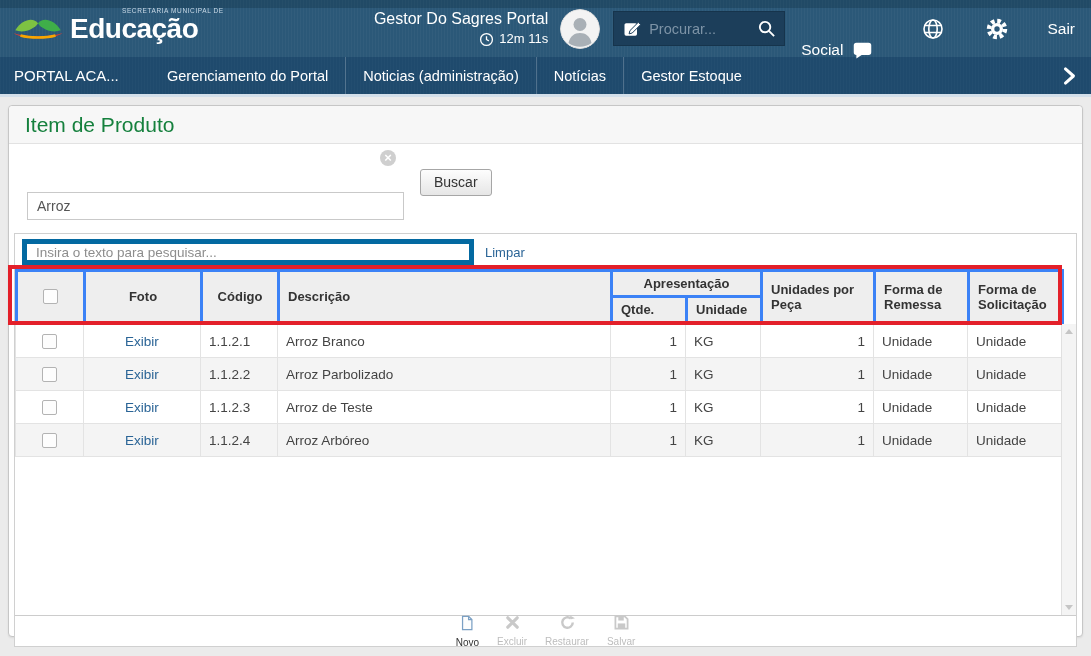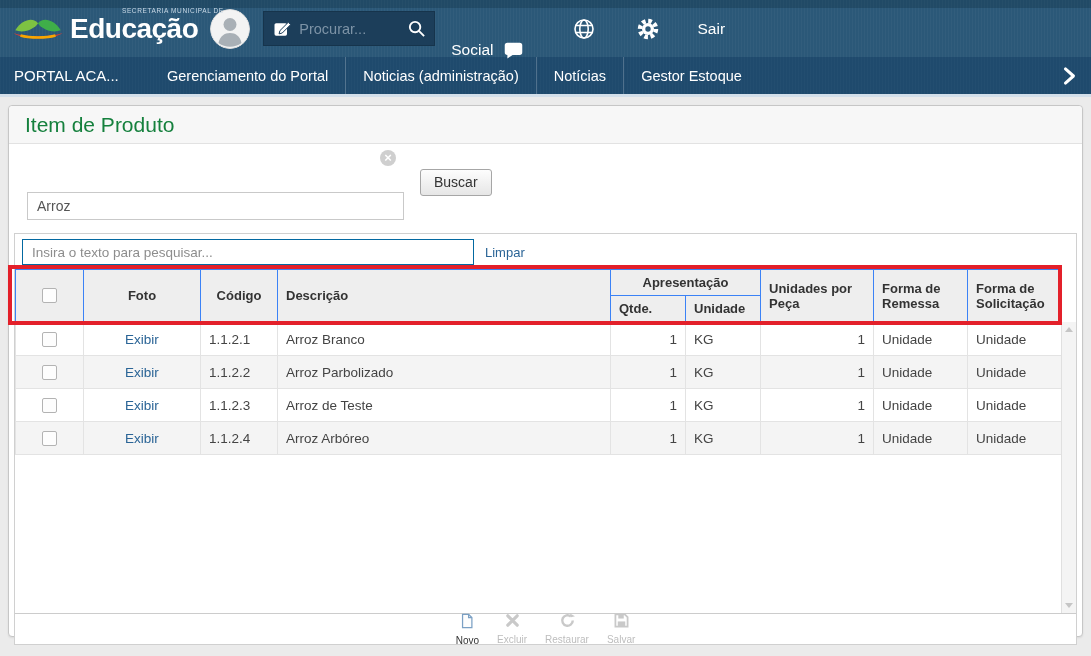--- a/index.html
+++ b/index.html
@@ -92,37 +92,37 @@
   .buscar-btn {
     margin-left:16px; height:27px; padding:0 13px; font-size:14px; color:#333;
     background:linear-gradient(#fdfdfd,#e6e6e6); border:1px solid #a6a6a6; border-radius:3px;
     font-family:inherit; cursor:pointer;
   }
 
   
   .grid { margin:13px 5px 0 5px; border:1px solid #d0d0d0; }
   .filter-row { display:flex; align-items:center; padding:5px 0 4px 7px; }
   .filter-row input {
-    width:452px; height:26px; border:1px solid #0369a1; padding:0 9px;
+    width:452px; height:26px; border:5px solid #0369a1; padding:0 9px;
     font-size:13.5px; color:#555; font-family:inherit; outline:none;
   }
   .filter-row input::placeholder { color:#8d8d8d; }
   .limpar { margin-left:11px; color:#2a6496; font-size:13px; text-decoration:none; cursor:pointer; }
 
   .table-area { position:relative; }
   .red-box {
     position:absolute; left:-7px; top:-4px; width:1054px; height:60px;
     border:4px solid #e3202a; z-index:6; pointer-events:none;
   }
   table { border-collapse:collapse; table-layout:fixed; width:1046px; }
   col.c-check{width:68px} col.c-foto{width:117px} col.c-cod{width:77px} col.c-desc{width:333px}
   col.c-qtde{width:75px} col.c-uni{width:75px} col.c-upp{width:113px} col.c-fr{width:94px} col.c-fs{width:94px}
 
   thead th {
-    background:#eeeeee; border:1px solid #3b82f6; color:#333;
+    background:#eeeeee; border:3px solid #3b82f6; color:#333;
     font-size:13px; font-weight:bold; height:26px; padding:0 8px; text-align:left;
   }
   thead th.cen { text-align:center; }
   .hdr-checkbox, .row-checkbox {
     width:15px; height:15px; margin:0 auto; border:1px solid #b3b3b3;
     background:#fdfdfd; border-radius:2px; cursor:pointer;
   }
 
   .grid-body { display:flex; height:291px; }
   .rows-wrap { width:1046px; background:#fff; }
@@ -163,20 +163,32 @@
         <path d="M4 25 C16 30 48 30 60 25 C50 33 14 33 4 25z" fill="#e63b2e"></path>
         <path d="M12 28 C22 31 42 31 52 28" stroke="#f7a600" stroke-width="3" fill="none"></path>
       </svg>
     </span>
     <span class="logo-text">
       <span class="logo-small">SECRETARIA MUNICIPAL DE</span>
       <span class="logo-name">Educação</span>
     </span>
   </div>
 
+  <div class="user-block">
+    <div class="user-name">Gestor Do Sagres Portal</div>
+    <div class="session">
+      <span class="hicon">
+        <svg viewBox="0 0 16 16" width="15" height="15" fill="none" stroke="#fff" stroke-width="1.4">
+          <circle cx="8" cy="8" r="6.3"></circle>
+            <path d="M8 4.5V8l2.5 1.5"></path>
+        </svg>
+      </span>
+      <span>12m 11s</span>
+    </div>
+  </div>
 
   <div class="avatar">
     <svg viewBox="0 0 40 40" width="40" height="40">
       <circle cx="20" cy="20" r="19.5" fill="#f3f3f3" stroke="#dcdcdc"></circle>
       <circle cx="20" cy="15.5" r="6.5" fill="#a9b0b6"></circle>
       <path d="M8.5 34c1.5-7 6-10 11.5-10s10 3 11.5 10a19.5 19.5 0 0 1-23 0z" fill="#a9b0b6"></path>
     </svg>
   </div>
 
   <div class="hdr-search">

